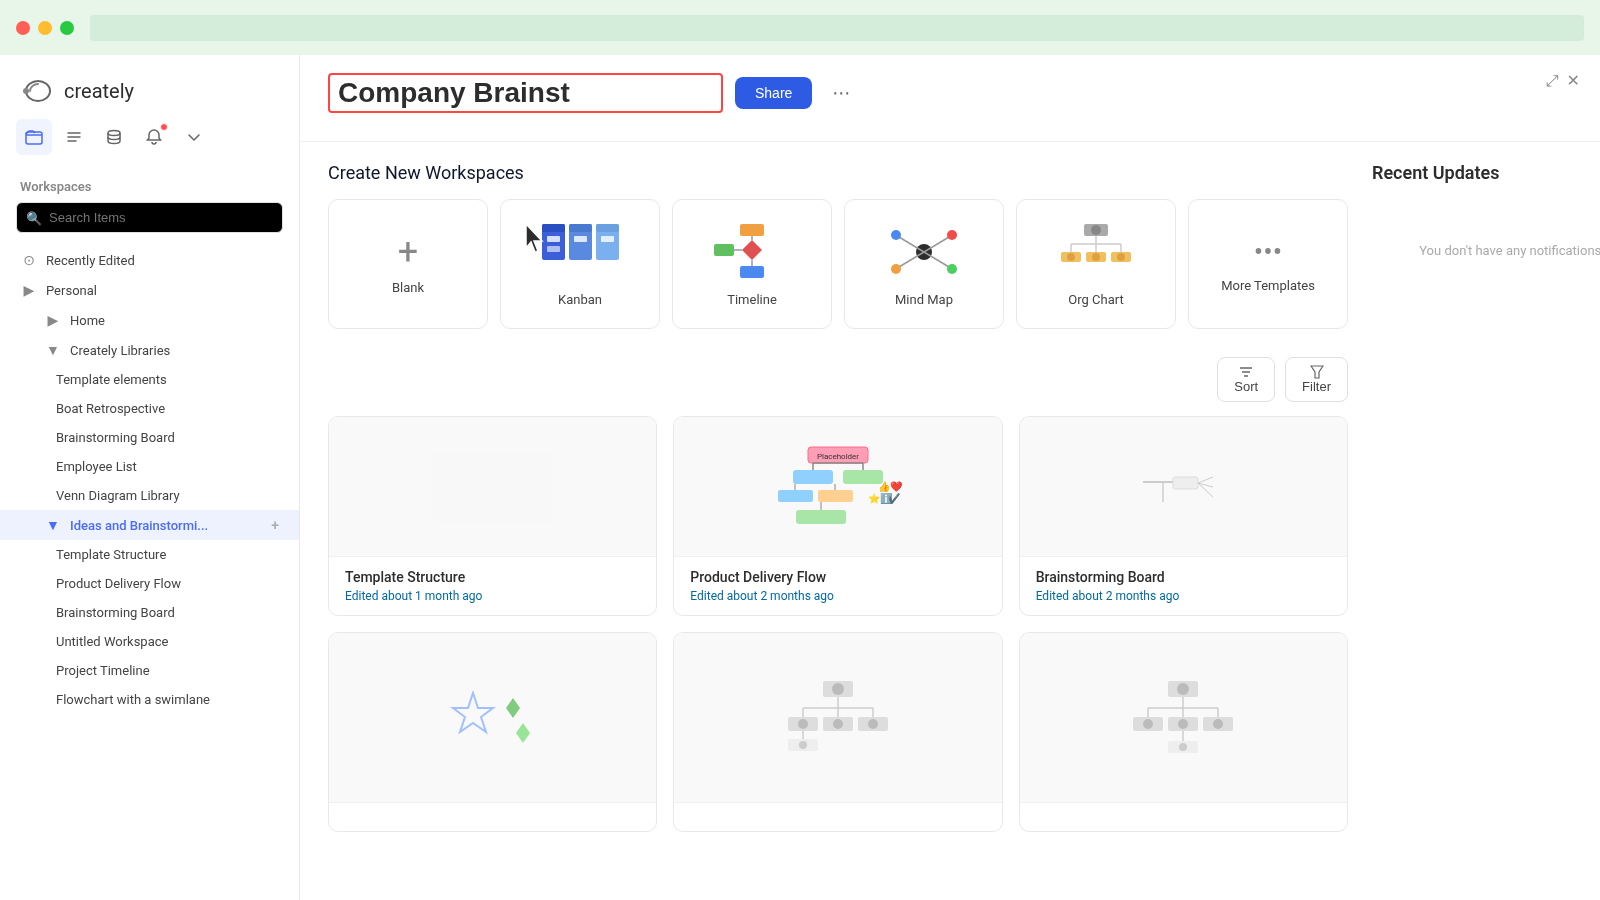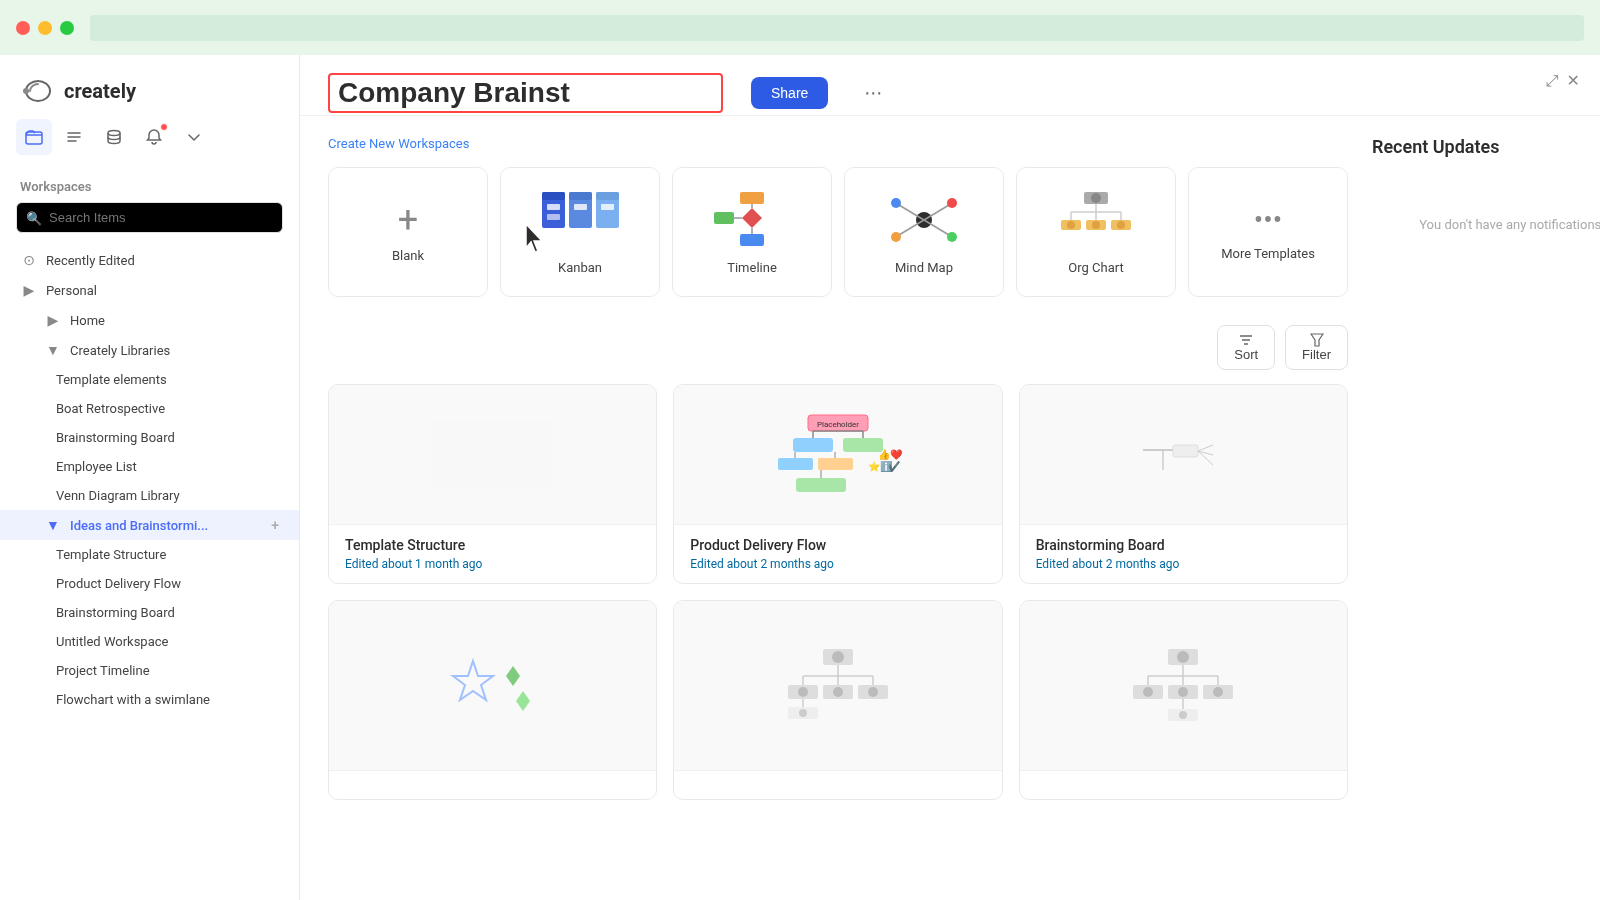--- a/index.html
+++ b/index.html
@@ -48,21 +48,21 @@
     }
 
     .sidebar-logo {
       padding: 24px 20px 16px;
       display: flex;
       align-items: center;
       gap: 8px;
     }
     .logo-text {
       font-size: 20px;
-      font-weight: 700;
+      font-weight: 400;
       color: #2d2d2d;
     }
 
     .sidebar-icons {
       display: flex;
       align-items: center;
       padding: 0 16px 16px;
       gap: 4px;
     }
     .sidebar-icon-btn {
@@ -148,22 +148,22 @@
       flex: 1;
       display: flex;
       flex-direction: column;
       height: 100%;
       overflow: hidden;
     }
 
     .main-header {
       display: flex;
       align-items: center;
-      padding: 18px 28px 2px;
-      gap: 28px;
+      padding: 18px 28px 28px;
+      gap: 12px;
       border-bottom: 1px solid #f0f0f0;
     }
     .workspace-title-input {
       font-size: 28px;
       font-weight: 700;
       color: #2d2d2d;
       border: 2px solid #ff4444;
       border-radius: 4px;
       padding: 2px 8px;
       outline: none;
@@ -211,22 +211,22 @@
       flex: 1;
       overflow-y: auto;
       padding: 20px 28px;
       display: flex;
       gap: 24px;
     }
 
     .workspaces-section { flex: 1; }
 
     .section-title {
-      font-size: 13px;
-      color: #3b82f6;
+      font-size: 18px;
+      color: #0f172a;
       margin-bottom: 16px;
       font-weight: 400;
     }
 
     
     .template-grid {
       display: flex;
       gap: 12px;
       margin-bottom: 28px;
     }

